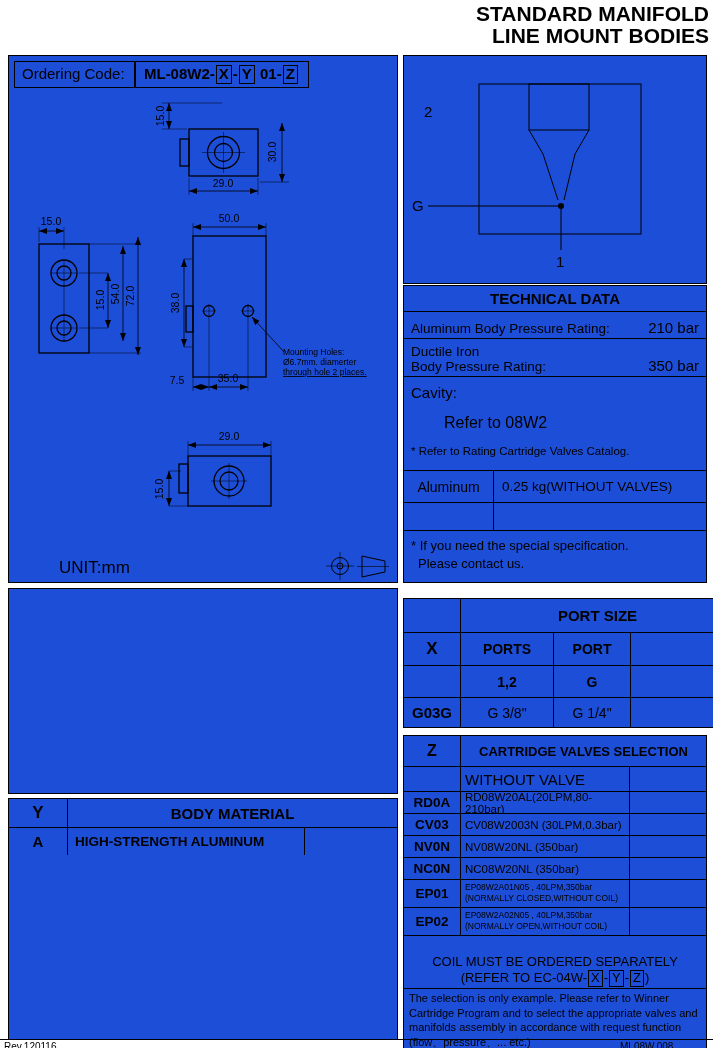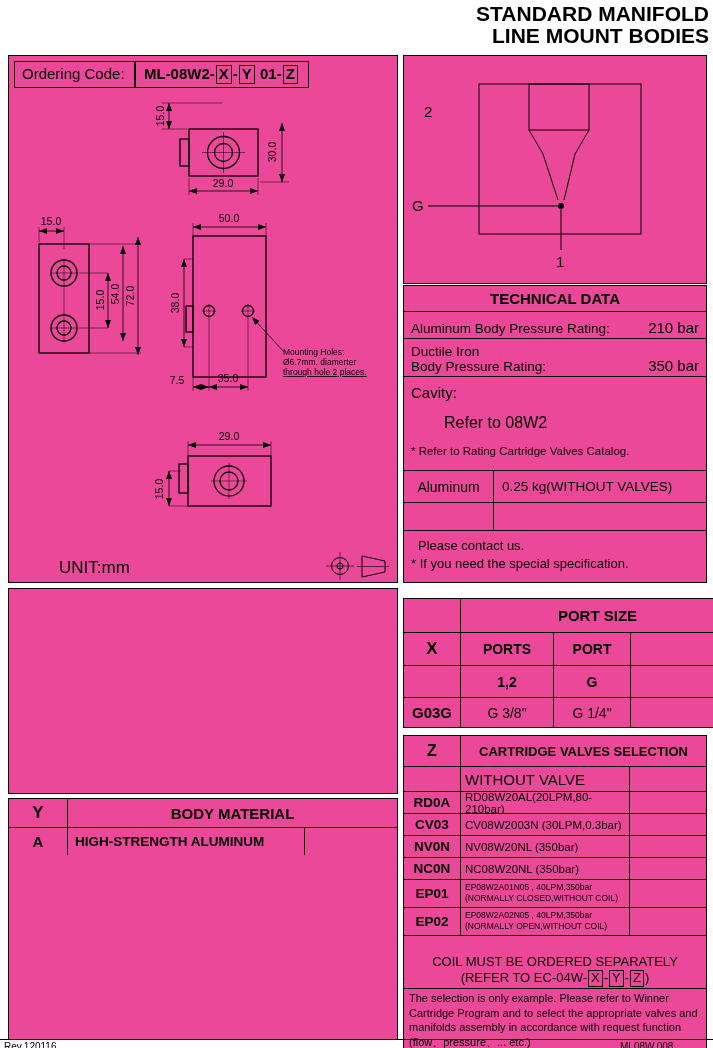--- a/index.html
+++ b/index.html
@@ -1,20 +1,20 @@
 <!DOCTYPE html>
 <html><head>
 <meta charset="utf-8">
 <style>
   *{margin:0;padding:0;box-sizing:border-box;}
   html,body{width:713px;height:1048px;overflow:hidden;background:#fff;}
   body{font-family:"Liberation Sans","DejaVu Sans",sans-serif;color:#000;}
   .page{position:relative;width:713px;height:1048px;background:#fff;}
   .abs{position:absolute;}
-  .box{border:1.6px solid #000;background:#ec4899;}
+  .box{border:1.6px solid #000;background:#1d4ed8;}
   .page-title{right:4px;top:3px;text-align:right;font-size:21px;font-weight:700;line-height:1.05;}
   
   .ord{left:5px;top:5px;display:flex;}
   .ord-label{border:1.6px solid #000;font-size:15px;padding:3px 10px 3px 7px;}
   .ord-code{border:1.6px solid #000;margin-left:-1.6px;font-size:15px;font-weight:700;padding:3px 9px;}
   .ord-code span,.coil-line span{white-space:pre;}
   .boxed{display:inline-block;border:1.2px solid #000;padding:0 2px;margin:0 1px;line-height:1.1;}
   .unit{left:6px;bottom:4px;font-size:17px;margin-left:44px;}
   
   svg text{fill:#000;stroke:none;font-family:"Liberation Sans","DejaVu Sans",sans-serif;}
@@ -231,22 +231,22 @@
       <div class="wt-row" style="height:31px;">
         <div>Aluminum</div>
         <div>0.25  kg(WITHOUT VALVES)</div>
       </div>
       <div class="wt-row" style="height:28px;">
         <div></div>
         <div></div>
       </div>
     </div>
     <div class="td-foot">
+      <div>* If you need the special specification.</div>
       <div style="margin-left:7px;">Please contact us.</div>
-      <div>* If you need the special specification.</div>
     </div>
   </div>
 
   <div class="abs box" style="left:8px;top:588px;width:390px;height:206px;"></div>
 
   <div class="abs box" style="left:403px;top:598px;width:332px;">
     <div class="grow" style="grid-template-columns:56px 1fr;height:33px;">
       <div></div>
       <div class="b" style="font-size:15px;">PORT SIZE</div>
     </div>

